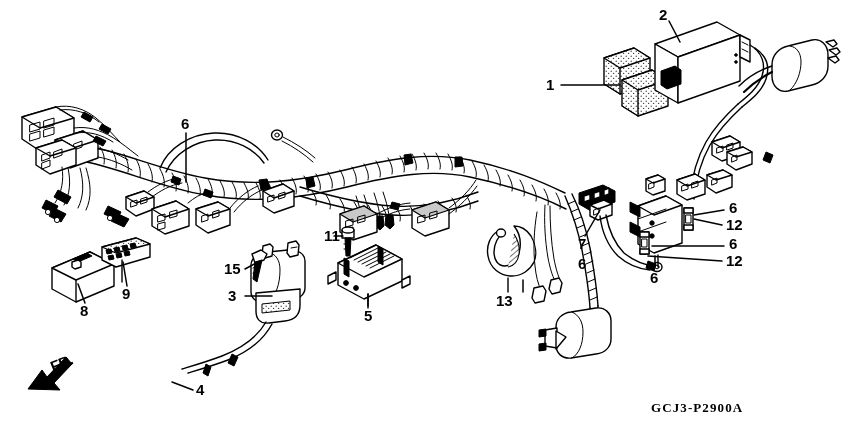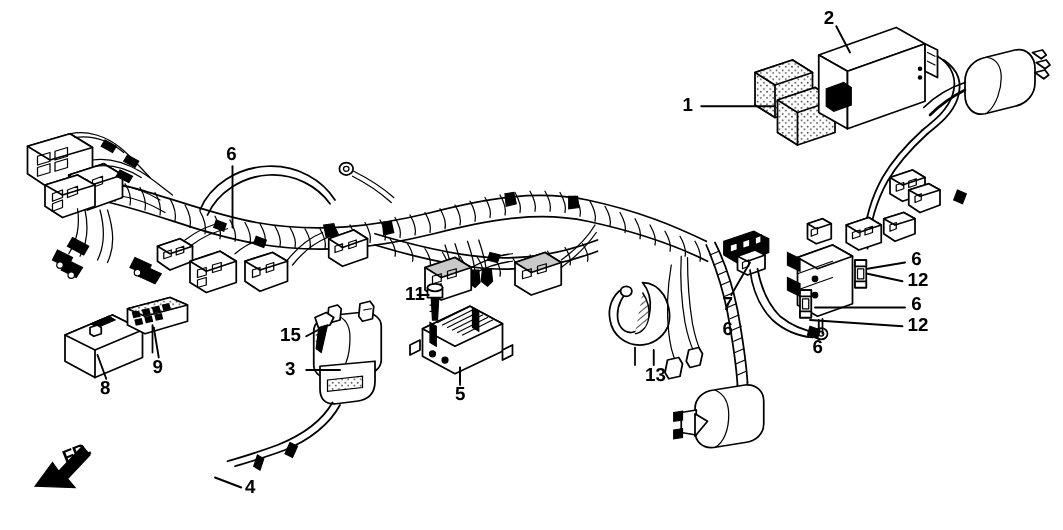--- a/index.html
+++ b/index.html
@@ -603,17 +603,18 @@
   <div class="callout" style="left:650px; top:270px;">6</div>
   <div class="callout" style="left:729px; top:200px;">6</div>
   <div class="callout" style="left:729px; top:236px;">6</div>
   <div class="callout" style="left:578px; top:236px;">7</div>
   <div class="callout" style="left:80px;  top:303px;">8</div>
   <div class="callout" style="left:122px; top:286px;">9</div>
   <div class="callout" style="left:224px; top:261px;">15</div>
   <div class="callout" style="left:324px; top:228px;">11</div>
   <div class="callout" style="left:726px; top:217px;">12</div>
   <div class="callout" style="left:726px; top:253px;">12</div>
-  <div class="callout" style="left:516px; top:293px;">13</div>
+  <div class="callout" style="left:496px; top:293px;">13</div>
 
   <div id="fr-label">FR.</div>
+  <div id="part-number">GCJ3-P2900A</div>
 
 </div>
 
 </body></html>

